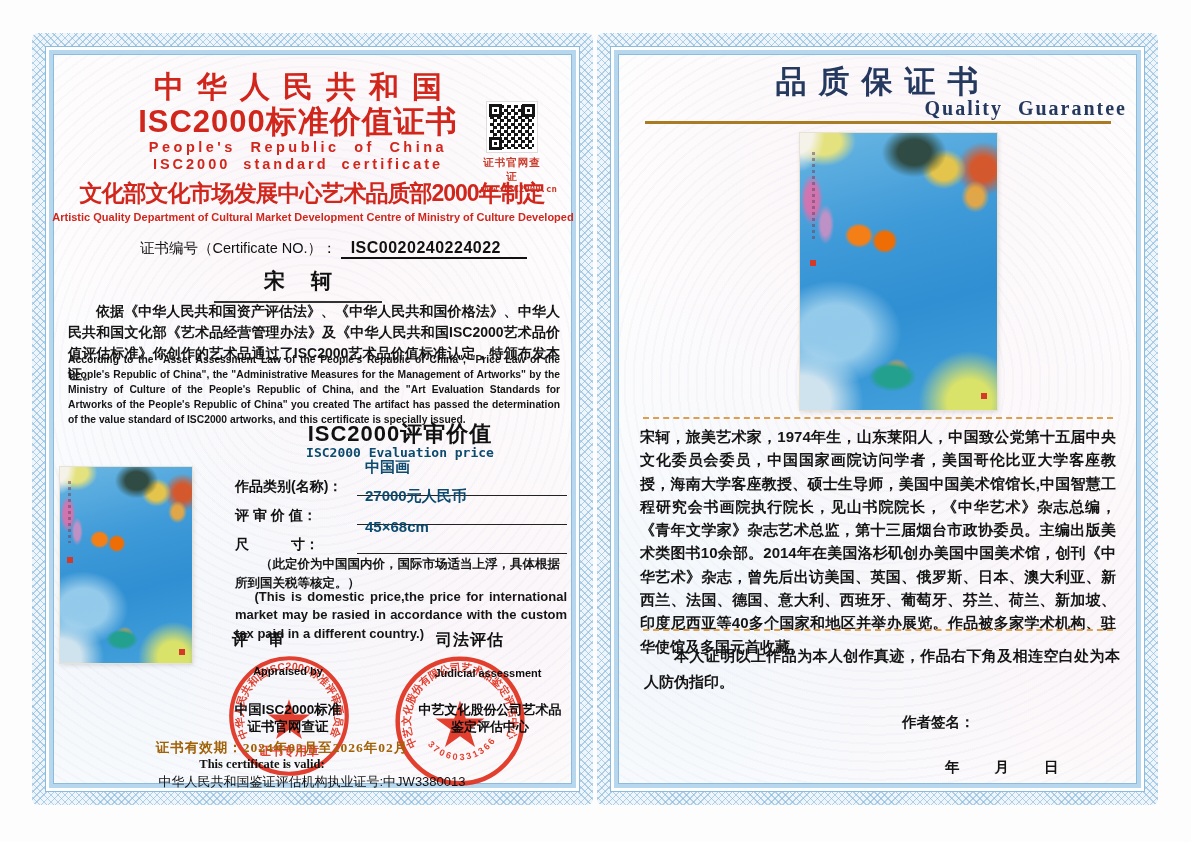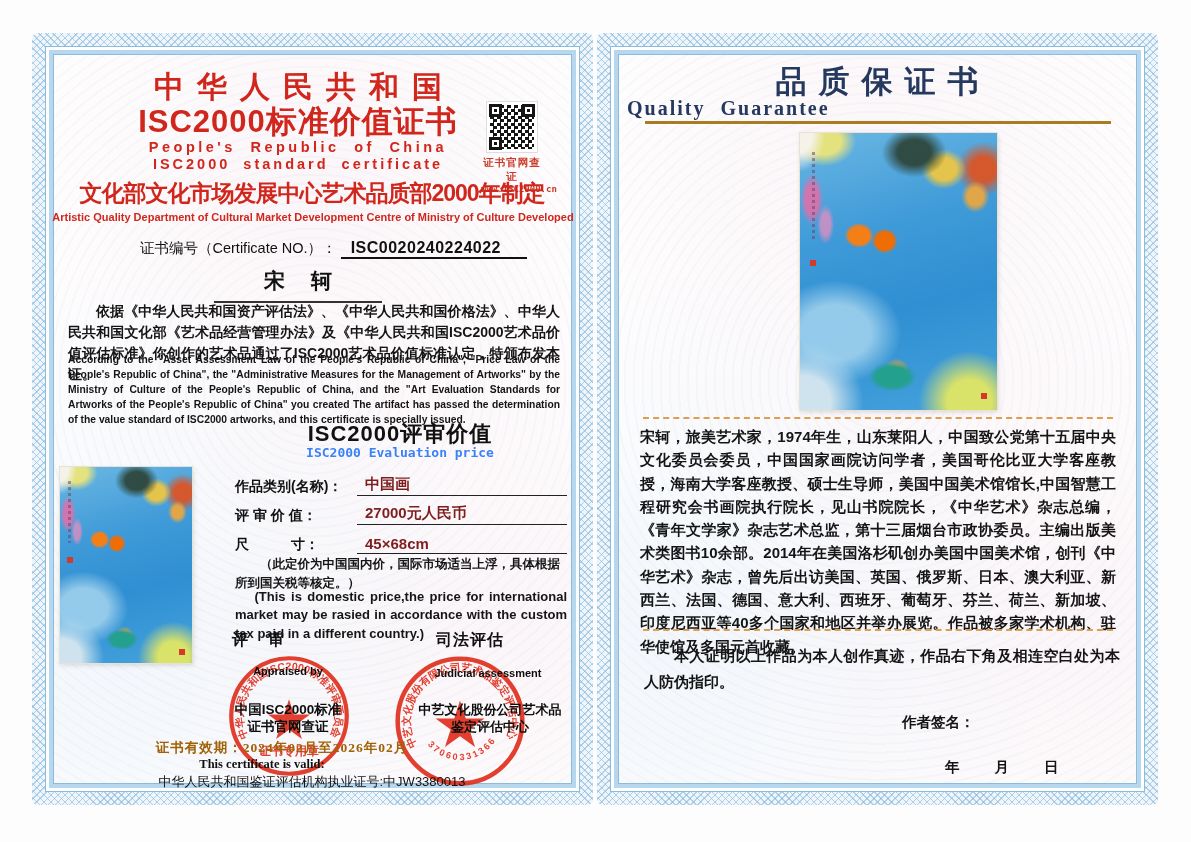--- a/index.html
+++ b/index.html
@@ -53,26 +53,26 @@
   .artist{top:234px;left:28px;width:476px;text-align:center;}
   .artist span{display:inline-block;font-size:21px;font-weight:900;color:#111;letter-spacing:10px;
        border-bottom:2px solid #333;padding:0 40px 6px 40px;text-indent:10px;}
   .body-cn{top:268px;left:36px;width:492px;font-size:14px;font-weight:bold;color:#151515;
        line-height:1.5;text-align:justify;text-indent:2em;margin:0;}
   .body-en{top:320px;left:36px;width:492px;font-size:10.3px;font-weight:bold;color:#151515;
        line-height:1.45;text-align:justify;margin:0;}
   .eval-head{top:386px;left:203px;width:330px;text-align:center;font-size:22px;font-weight:900;
        color:#111;letter-spacing:1px;}
   .eval-sub{top:412px;left:203px;width:330px;text-align:center;font-size:13px;font-weight:bold;
-       color:#3b82f6;font-family:"DejaVu Sans Mono",monospace;}
+       color:#0c4a6e;font-family:"DejaVu Sans Mono",monospace;}
   .fields{top:434px;left:203px;width:332px;}
   .frow{display:flex;align-items:flex-end;height:29px;}
   .flabel{flex:0 0 122px;font-size:14px;font-weight:bold;color:#111;white-space:nowrap;}
-  .fvalue{flex:1;border-bottom:1.5px solid #222;font-size:15px;font-weight:900;color:#7f1d1d;
-       padding:0 0 1px 8px;}
+  .fvalue{flex:1;border-bottom:1.5px solid #222;font-size:15px;font-weight:900;color:#0c4a6e;
+       padding:0 0 18px 8px;}
   .note-cn{top:522px;left:203px;width:332px;font-size:12.5px;font-weight:bold;color:#151515;
        line-height:1.5;text-indent:2em;margin:0;}
   .note-en{top:555px;left:203px;width:332px;font-size:13px;font-weight:bold;color:#151515;
        line-height:1.42;text-align:justify;text-indent:1.5em;margin:0;}
   .lbl-appraise{top:597px;left:200px;font-size:16px;font-weight:900;color:#111;letter-spacing:2px;}
   .lbl-judicial{top:597px;left:404px;font-size:16px;font-weight:900;color:#111;letter-spacing:1px;}
   .seal{position:absolute;opacity:.92;}
   .seal1{left:194px;top:620px;width:126px;height:126px;}
   .seal2{left:360px;top:620px;width:136px;height:136px;}
   .seal-ov{position:absolute;text-align:center;color:#0d0d0d;font-weight:900;}
@@ -111,21 +111,21 @@
   .art-large{left:203px;top:100px;width:197px;height:277px;}
   .calli{position:absolute;left:6%;top:7%;width:3px;height:32%;opacity:.55;
      background:repeating-linear-gradient(#6e4560 0 3px, transparent 3px 6px);}
   .mini-seal{position:absolute;width:6px;height:6px;background:#d5392a;}
   .ms1{left:5%;top:46%;} .ms2{right:5%;bottom:4%;}
 
   
   .navy{color:#25395f;}
   .rt1{top:28px;left:30px;width:500px;text-align:center;font-size:31px;font-weight:900;
        letter-spacing:12px;text-indent:12px;}
-  .rt2{top:64px;left:30px;width:500px;text-align:left;font-size:20px;font-weight:bold;
+  .rt2{top:64px;left:30px;width:500px;text-align:right;font-size:20px;font-weight:bold;
        font-family:"Liberation Serif",serif;letter-spacing:2px;word-spacing:8px;}
   .gold-line{top:88px;left:48px;width:466px;height:2.5px;background:#a97b22;}
   .dashed{height:0;border-top:2px dashed #dd9f4f;}
   .dash1{top:384px;left:46px;width:470px;}
   .dash2{top:596px;left:46px;width:470px;}
   .bio{top:392px;left:43px;width:476px;font-size:15px;font-weight:bold;color:#151515;
        line-height:23.3px;text-align:justify;margin:0;}
   .decl{top:606px;left:43px;width:476px;font-size:15px;font-weight:bold;color:#151515;
        line-height:26px;text-indent:2em;text-align:justify;margin:4px;}
   .sig{top:680px;left:305px;font-size:14.5px;font-weight:bold;color:#151515;}

